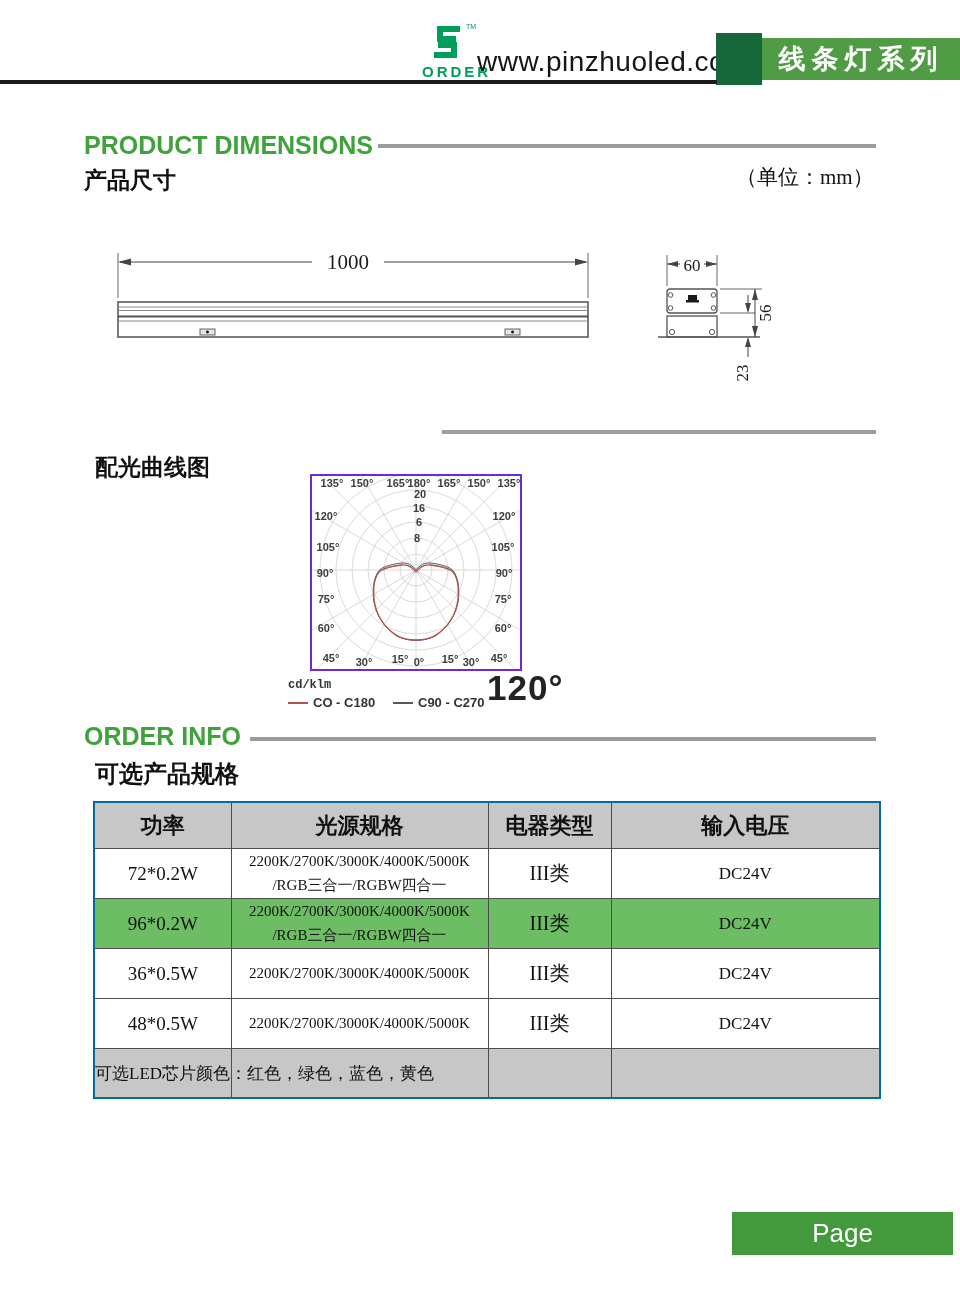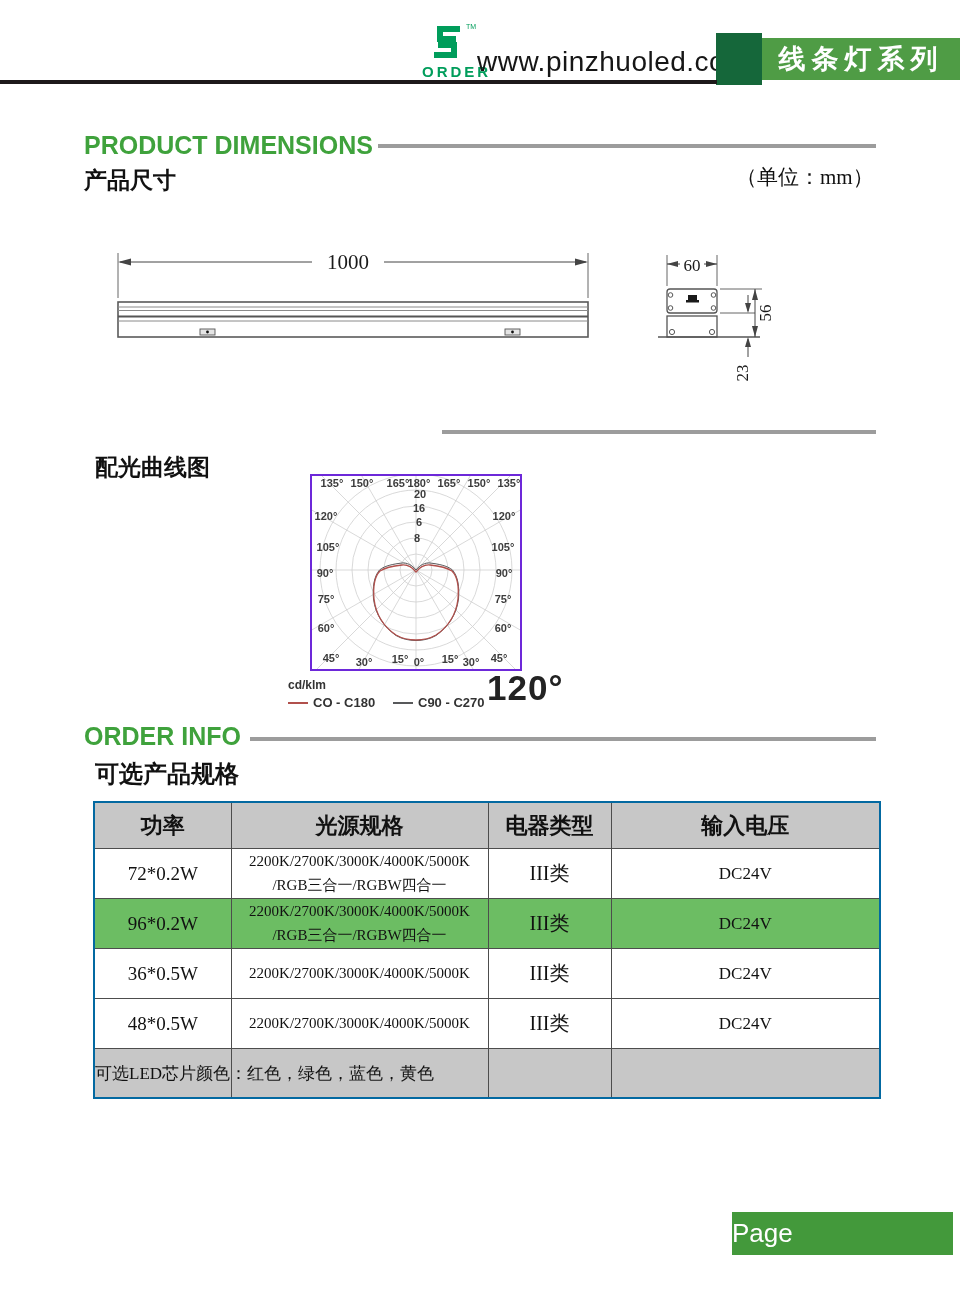--- a/index.html
+++ b/index.html
@@ -15,41 +15,41 @@
   .hrule-black{background:#1d191a;}
   
   .sec-en{font-size:25px;font-weight:bold;color:#3fa23c;letter-spacing:0px;}
   .sec-line{background:#9c9c9c;}
   .sec-zh{font-size:23px;font-weight:bold;color:#111;}
   .unit-note{font-family:"Liberation Serif",serif;font-size:21px;color:#111;}
   
   .chart-box{width:212px;height:197px;border:2px solid #6d28d9;background:#fff;box-sizing:border-box;}
   .pl{position:absolute;transform:translate(-50%,-50%);font-size:11px;font-weight:bold;color:#3c3c3c;white-space:nowrap;}
   .rl{position:absolute;transform:translate(-50%,-50%);font-size:11px;font-weight:bold;color:#3c3c3c;}
-  .cdlabel{font-size:12px;font-weight:bold;color:#333;}
+  .cdlabel{font-size:12px;font-weight:bold;color:#333;font-family:Liberation Mono, monospace;}
   .leg-label{font-size:13px;font-weight:bold;color:#333;}
   .leg-dash{height:2px;width:20px;}
   .beam{font-size:35px;font-weight:bold;color:#232323;letter-spacing:1px;}
   
   table.order{border-collapse:collapse;table-layout:fixed;width:786px;
               font-family:"Liberation Serif",serif;color:#111;}
   table.order td,table.order th{border:1px solid #4d4d4d;text-align:center;vertical-align:middle;
               padding:0;overflow:visible;}
   table.order{border:2px solid #0369a1;}
   tr.thead th{background:#c7c7c7;font-size:22px;font-weight:bold;height:45px;}
   td.power{font-size:19px;}
   td.spec{font-size:15px;text-align:left;padding-left:12px;line-height:1.55;white-space:pre-line;}
   td.driver{font-size:20px;}
   td.volt{font-size:17px;}
   tr.datarow td{height:49px;background:#fff;}
   tr.hl td{background:#6cbd63;}
   tr.tfoot td{background:#c7c7c7;height:48px;}
   td.footnote{text-align:left;padding-left:12px;font-size:17px;white-space:nowrap;}
   
-  .page-btn{background:#43993b;color:#fff;font-size:26px;line-height:43px;}
+  .page-btn{background:#43993b;color:#fff;text-align:center;font-size:26px;line-height:43px;}
   svg text{font-family:"Liberation Serif",serif;fill:#1a1a1a;}
 </style>
 </head>
 <body>
 
 <div class="page">
 
   <div class="abs" style="left:424px;top:25px;width:50px;height:58px;">
     <svg class="abs" style="left:3px;top:0px;" width="40" height="34" viewBox="0 0 40 34">
       <polyline points="33,4 13,4 13,14 29,14" fill="none" stroke="#009d5b" stroke-width="6"></polyline>

